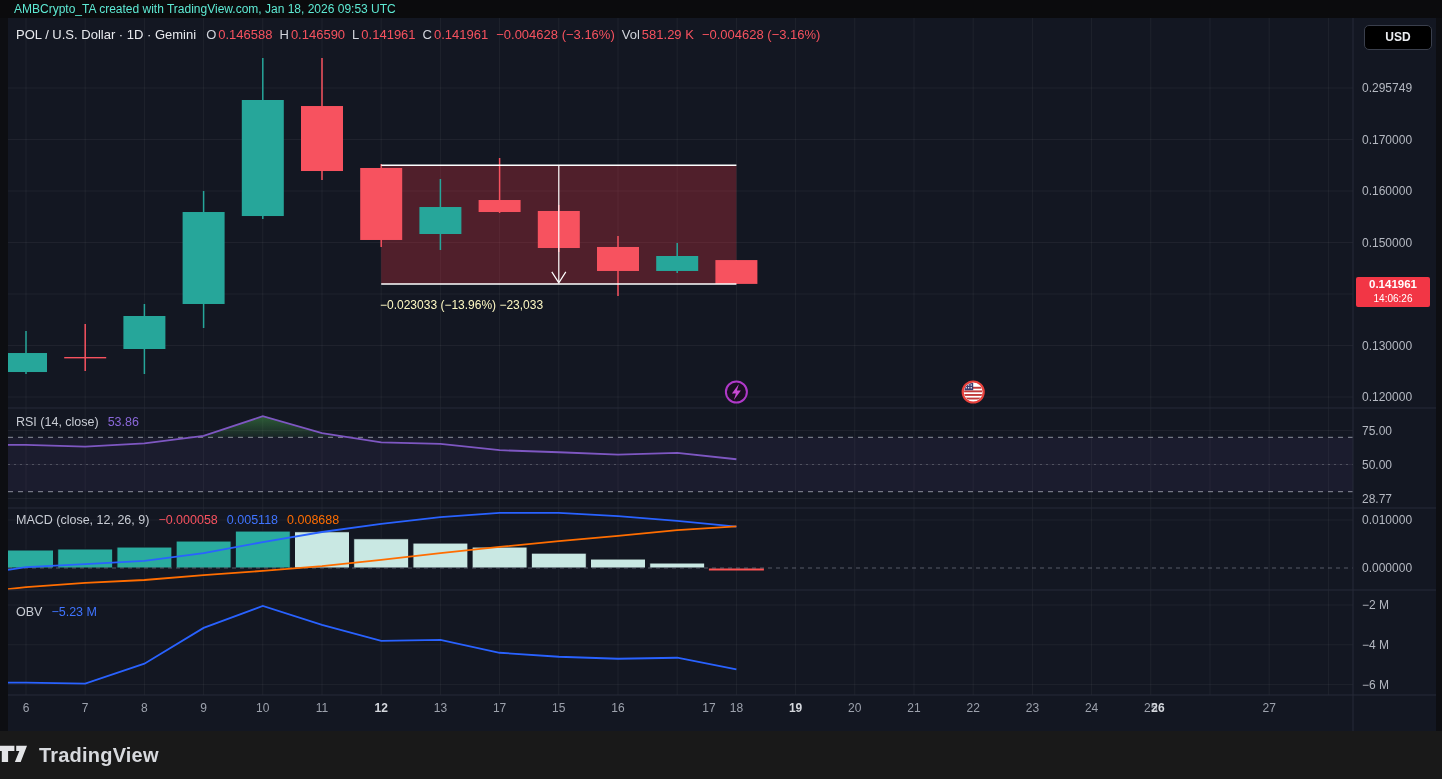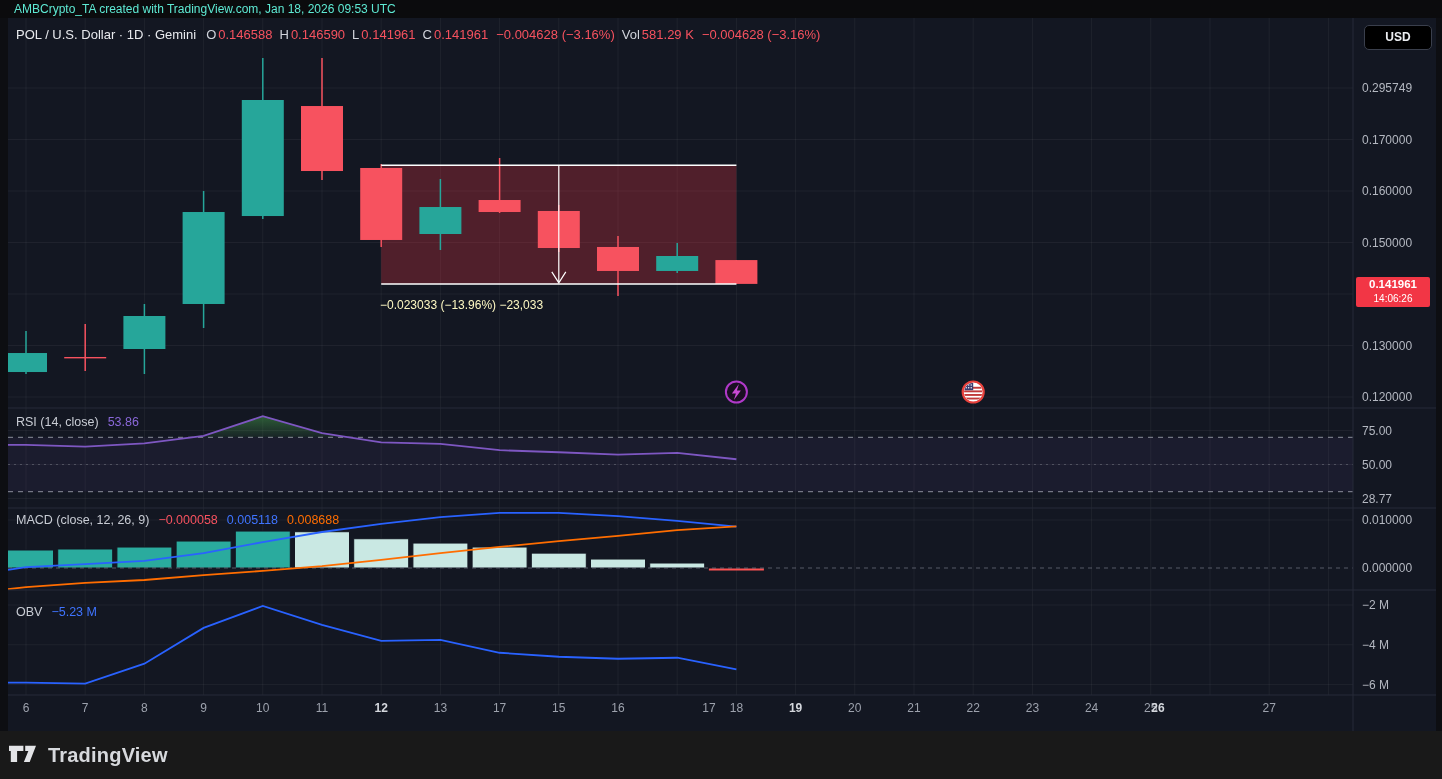--- a/index.html
+++ b/index.html
@@ -28,21 +28,21 @@
   .tlabel{position:absolute;top:5px;width:34px;text-align:center;font-size:12px;color:#9da2ad;line-height:16px;}
   .tlabel.bold{color:#d4d7dd;font-weight:700;}
   .usd-btn{position:absolute;left:1364px;top:25px;width:66px;height:23px;z-index:6;
            background:#000000;border:1px solid #3a3f4c;border-radius:5px;color:#eceef2;
            font-size:12px;font-weight:600;text-align:center;line-height:23px;}
   .price-badge{position:absolute;left:1356px;top:277px;width:74px;height:30px;background:#f23645;
                border-radius:2px;z-index:6;color:#fff;text-align:center;}
   .price-badge .p{font-size:11.5px;font-weight:700;line-height:15px;}
   .price-badge .c{font-size:10px;line-height:14px;}
   .footer{position:absolute;left:0;top:731px;width:1442px;height:48px;background:#191919;z-index:5;
-          display:flex;align-items:center;padding-left:9px;box-sizing:border-box;}
+          display:flex;align-items:center;padding-left:0;box-sizing:border-box;}
   .brand{font-size:20px;font-weight:700;color:#d7d9dd;margin-left:9px;letter-spacing:.2px;}
 </style>
 </head>
 <body>
 
 <div class="stage">
 
   <div class="top-strip">
     <span>AMBCrypto_TA created with TradingView.com, Jan 18, 2026 09:53 UTC</span>
   </div>

